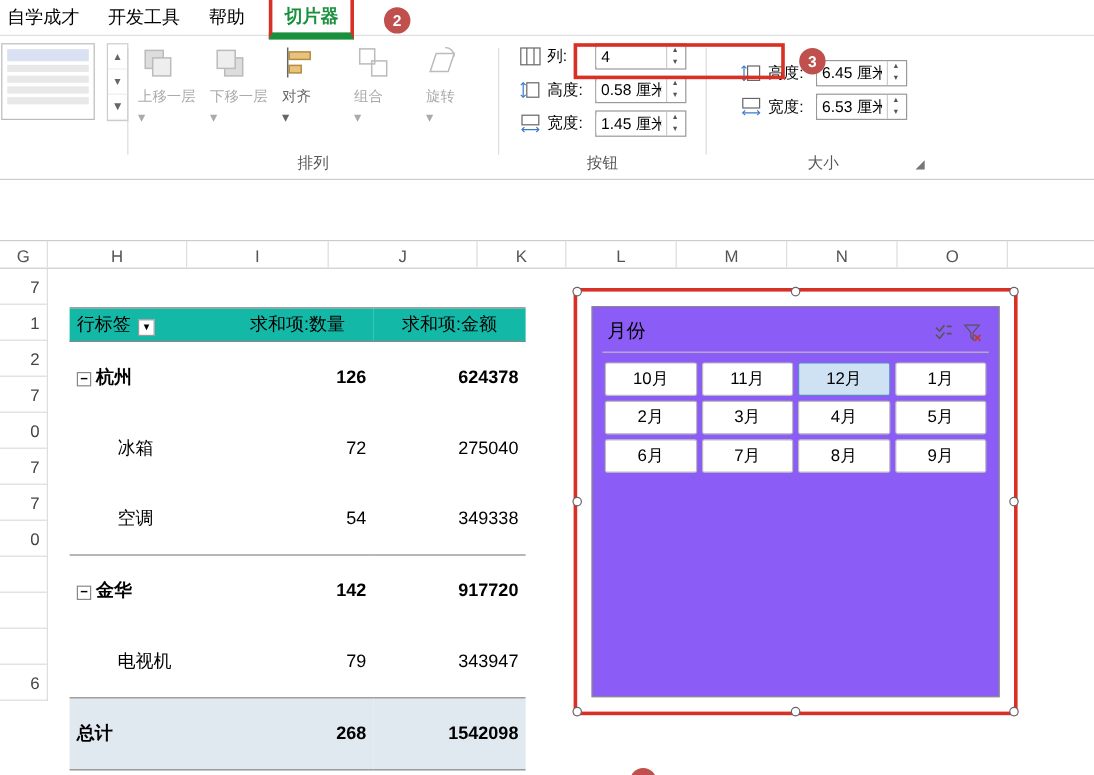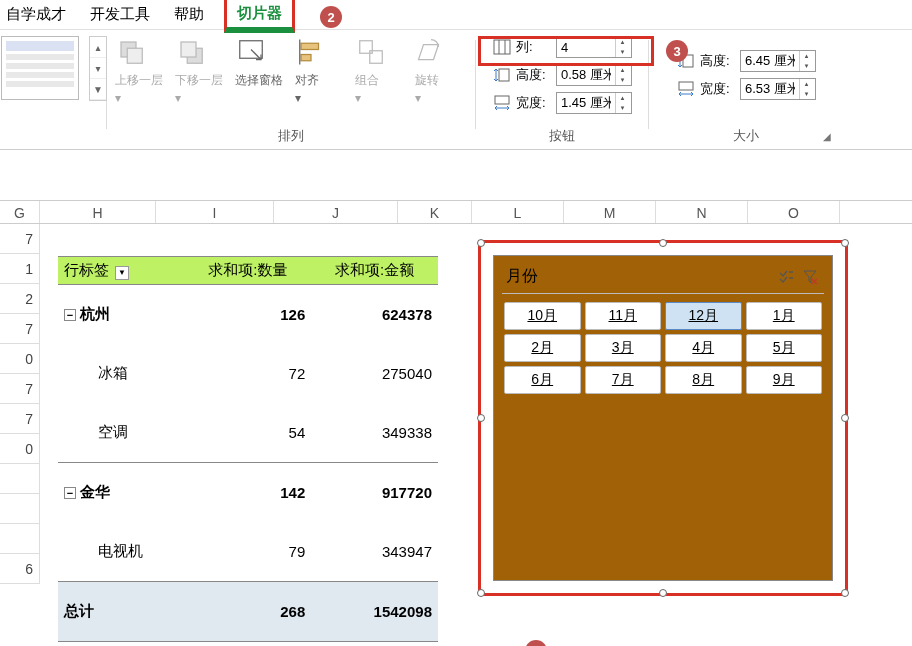--- a/index.html
+++ b/index.html
@@ -50,37 +50,37 @@
 .colheads { display: flex; height: 24px; border-bottom: 1px solid #ccc; border-top: 1px solid #ccc; background: #fff; }
 .colheads .ch { border-right: 1px solid #ddd; text-align: center; font-size: 14px; color: #555; line-height: 24px; }
 .ch.G { width: 40px; } .ch.H { width: 116px; } .ch.I { width: 118px; } .ch.J { width: 124px; }
 .ch.K { width: 74px; } .ch.L { width: 92px; } .ch.M { width: 92px; } .ch.N { width: 92px; } .ch.O { width: 92px; }
 .rows { position: absolute; left: 0; top: 24px; }
 .rc { width: 40px; height: 30px; border: 1px solid #ddd; border-left: none; border-top: none; text-align: right; padding-right: 6px; font-size: 14px; line-height: 30px; color: #444; }
 
 
 .pivot { position: absolute; left: 58px; top: 56px; width: 380px; font-size: 15px; }
 .pivot table { border-collapse: collapse; width: 100%; }
-.pivot th { background: #bef264; border-top: 1px solid #888; border-bottom: 1px solid #888; text-align: left; padding: 4px 6px; font-weight: normal; }
+.pivot th { background: #14b8a6; border-top: 1px solid #888; border-bottom: 1px solid #888; text-align: left; padding: 4px 6px; font-weight: normal; }
 .pivot th.num { text-align: center; }
 .pivot td { padding: 20px 6px; }
 .pivot td.num { text-align: right; }
 .pivot .group td { font-weight: bold; border-top: 1px solid #888; }
 .pivot .total td { font-weight: bold; border-top: 1px solid #888; background: #e0e8f0; border-bottom: 1px solid #888; }
 .pivot .indent { padding-left: 40px; }
 .collapse { display: inline-block; width: 12px; height: 12px; border: 1px solid #888; text-align: center; line-height: 10px; font-size: 11px; margin-right: 4px; background: #fff; cursor: pointer; }
 .filterbtn { display: inline-block; width: 14px; height: 14px; border: 1px solid #999; margin-left: 6px; font-size: 8px; text-align: center; line-height: 12px; cursor: pointer; background: #fff; }
 
 
 .slicer-wrap { position: absolute; left: 478px; top: 40px; width: 370px; height: 356px; border: 3px solid #d93025; }
-.slicer { position: absolute; left: 12px; top: 12px; right: 12px; bottom: 12px; border: 1px solid #888; background: #a16207; padding: 8px; }
+.slicer { position: absolute; left: 12px; top: 12px; right: 12px; bottom: 12px; border: 1px solid #888; background: #8b5cf6; padding: 8px; }
 .slicer .title { font-size: 16px; padding: 2px 4px 6px 4px; border-bottom: 1px solid #bbb; display: flex; align-items: center; }
 .slicer .title .sp { flex: 1; }
 .slicer .title .ic { width: 20px; height: 20px; cursor: pointer; margin-left: 4px; display: flex; align-items: center; justify-content: center; }
-.slicer-grid { display: grid; grid-template-columns: repeat(4, 1fr); gap: 4px; padding: 8px 2px; text-decoration: underline; }
+.slicer-grid { display: grid; grid-template-columns: repeat(4, 1fr); gap: 4px; padding: 8px 2px; }
 .slicer-btn { border: 1px solid #bbb; background: #fff; padding: 4px 0; text-align: center; font-size: 14px; cursor: pointer; border-radius: 2px; }
 .slicer-btn.sel { background: #cfe2f3; border-color: #5a8ac6; }
 .handle { position: absolute; width: 8px; height: 8px; background: #fff; border: 1px solid #666; border-radius: 50%; }
 </style>
 </head>
 <body>
 
 <div class="menubar">
   <span class="mi">自学成才</span>
   <span class="mi">开发工具</span>
@@ -123,30 +123,20 @@
       </div>
       <div class="rbtn disabled">
         <span class="ic">
             <svg viewBox="0 0 24 24">
               <rect x="9" y="9" width="12" height="12" fill="#ddd" stroke="#bbb"></rect>
               <rect x="4" y="4" width="12" height="12" fill="#eee" stroke="#bbb"></rect>
             </svg>
           </span>
         <span>下移一层</span>
           <span class="dd">▾</span>
-      </div>
-      <div class="rbtn">
-        <span class="ic">
-            <svg viewBox="0 0 24 24">
-              <rect x="3" y="3" width="18" height="14" fill="none" stroke="#666"></rect>
-              <path d="M12 10 L20 18" stroke="#666" fill="none"></path>
-              <path d="M16 18 L20 18 L20 14" fill="none" stroke="#666"></path>
-            </svg>
-          </span>
-        <span>选择窗格</span>
       </div>
       <div class="rbtn">
         <span class="ic">
             <svg viewBox="0 0 24 24">
               <rect x="4" y="5" width="14" height="5" fill="#e8c37e" stroke="#b58c3e"></rect>
               <rect x="4" y="14" width="8" height="5" fill="#e8c37e" stroke="#b58c3e"></rect>
               <line x1="3" y1="2" x2="3" y2="22" stroke="#666"></line>
             </svg>
           </span>
         <span>对齐</span>

